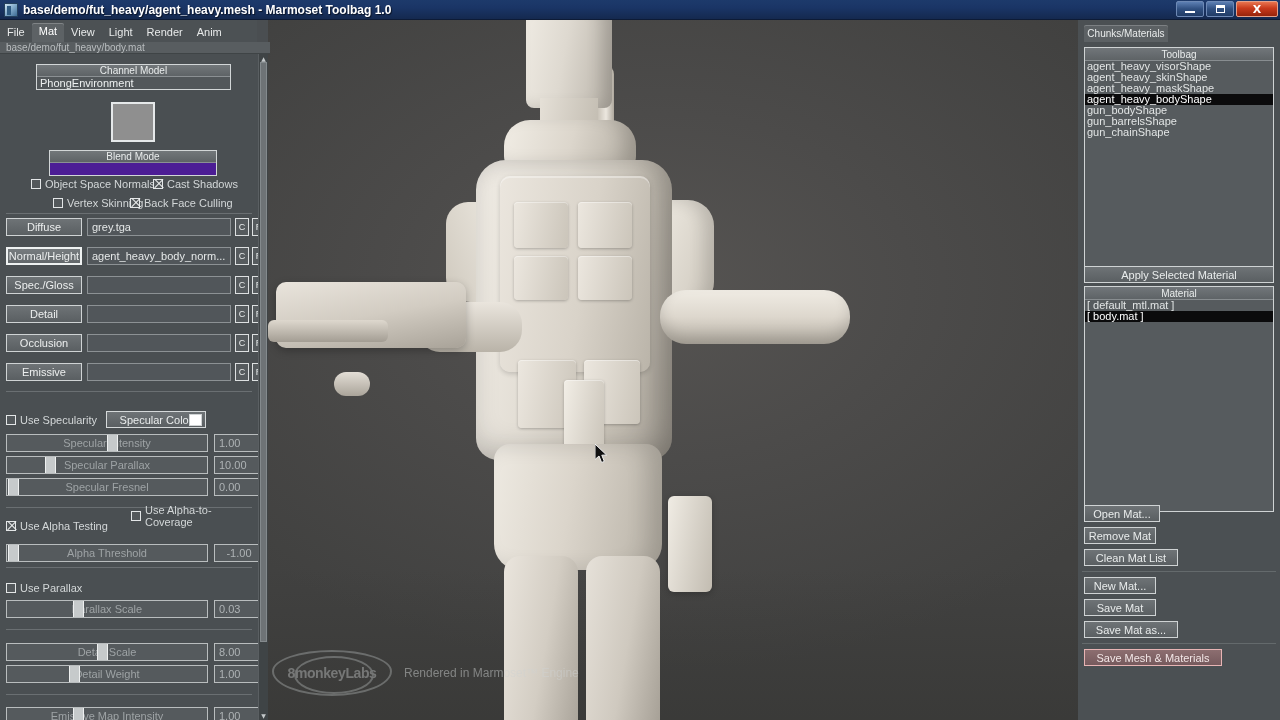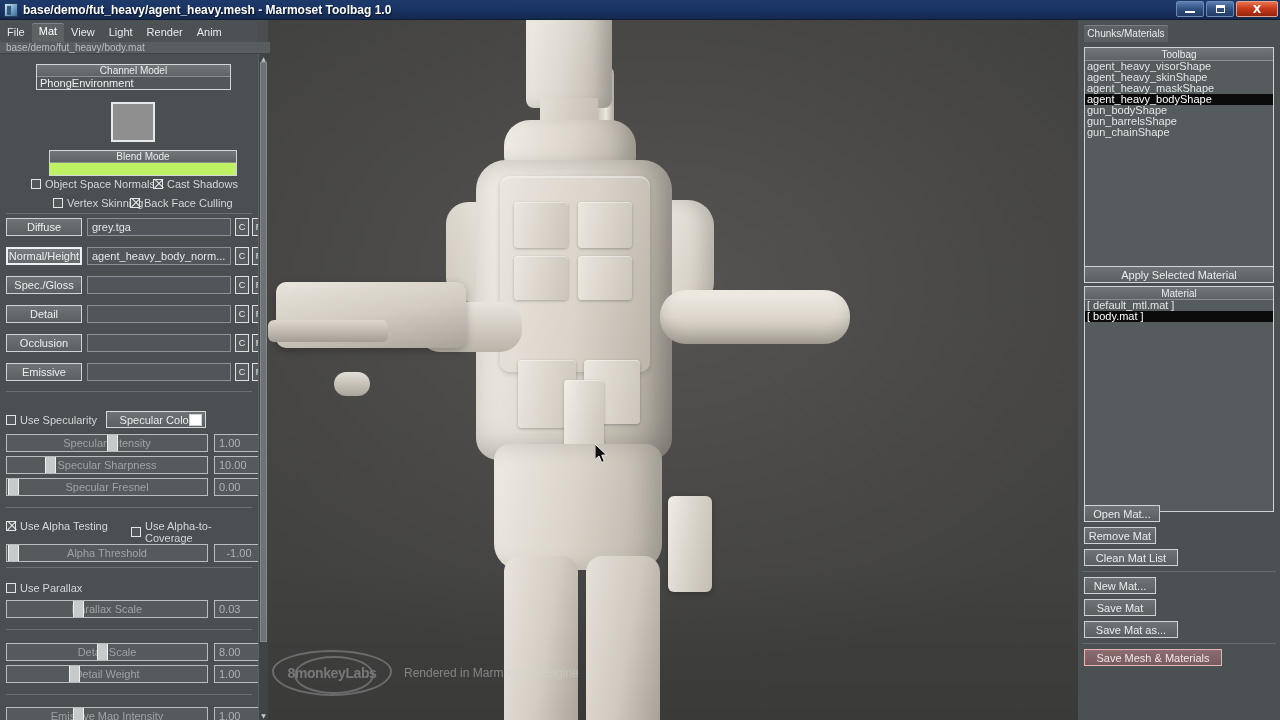--- a/index.html
+++ b/index.html
@@ -288,22 +288,22 @@
     color: #eef1f1; font-size: 11px; padding-left: 3px; line-height: 13px;
     font-family: "Liberation Sans", sans-serif;
   }
 
   .swatch {
     position: absolute; left: 111px; top: 48px; width: 44px; height: 40px;
     background: #8f8f8f; border: 2px solid #e6e9ea;
   }
 
   .blendmode {
-    position: absolute; left: 49px; top: 96px; width: 188px; height: 26px;
-    border: 1px solid #d2d6d7; background: #bef264;
+    position: absolute; left: 49px; top: 96px; width: 168px; height: 26px;
+    border: 1px solid #d2d6d7; background: #4c1d95;
   }
   .blend-head {
     height: 12px; background: linear-gradient(180deg,#72777a,#5e6366);
     color: #e9ecec; font-size: 10px; text-align: center; line-height: 12px;
     font-family: "Liberation Sans", sans-serif;
     border-bottom: 1px solid #8b9093;
   }
 
   .cbrow { position: absolute; display: flex; align-items: center; }
   .cb {
@@ -601,40 +601,40 @@
 
     <div class="sldrow" style="top:380px;">
       <div class="sld">
         <span class="sld-lbl">Specular Intensity</span>
         <span class="sld-thumb" style="left:50%;"></span>
       </div>
       <div class="sld-val">1.00</div>
     </div>
     <div class="sldrow" style="top:402px;">
       <div class="sld">
-        <span class="sld-lbl">Specular Sharpness</span>
+        <span class="sld-lbl">Specular Parallax</span>
         <span class="sld-thumb" style="left:19%;"></span>
       </div>
       <div class="sld-val">10.00</div>
     </div>
     <div class="sldrow" style="top:424px;">
       <div class="sld">
         <span class="sld-lbl">Specular Fresnel</span>
         <span class="sld-thumb" style="left:1px;"></span>
       </div>
       <div class="sld-val">0.00</div>
     </div>
 
     <div class="hr" style="top:453px;"></div>
 
     <div class="cbrow" style="left:6px;top:466px;">
       <span class="cb on"></span>
       <span class="field-label">Use Alpha Testing</span>
     </div>
-    <div class="cbrow" style="left:111px;top:466px;padding-left:20px;">
+    <div class="cbrow" style="left:111px;top:450px;padding-left:20px;">
       <span class="cb"></span>
       <span class="field-label">Use Alpha-to-Coverage</span>
     </div>
     <div class="sldrow" style="top:490px;text-align:center;">
       <div class="sld">
         <span class="sld-lbl">Alpha Threshold</span>
         <span class="sld-thumb" style="left:1px;"></span>
       </div>
       <div class="sld-val">-1.00</div>
     </div>

